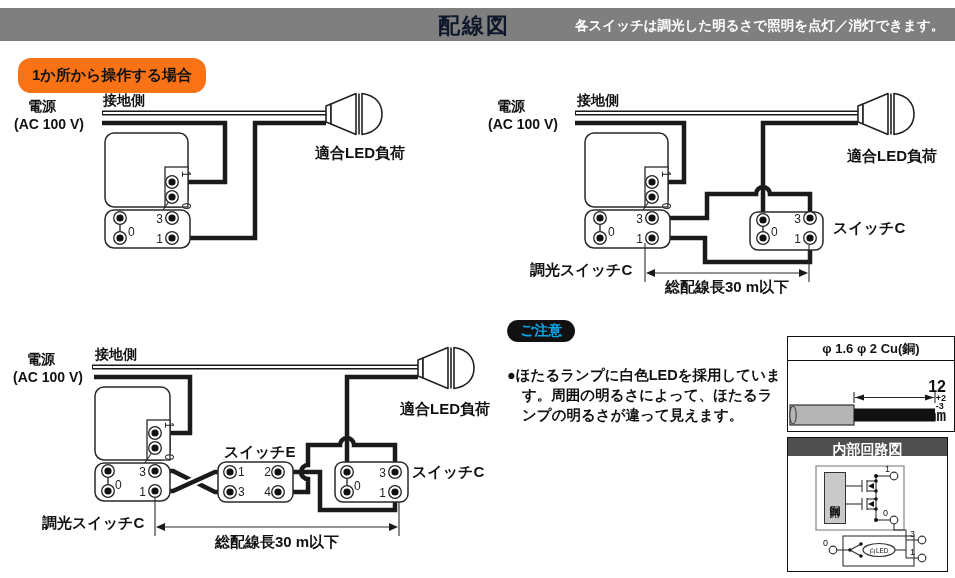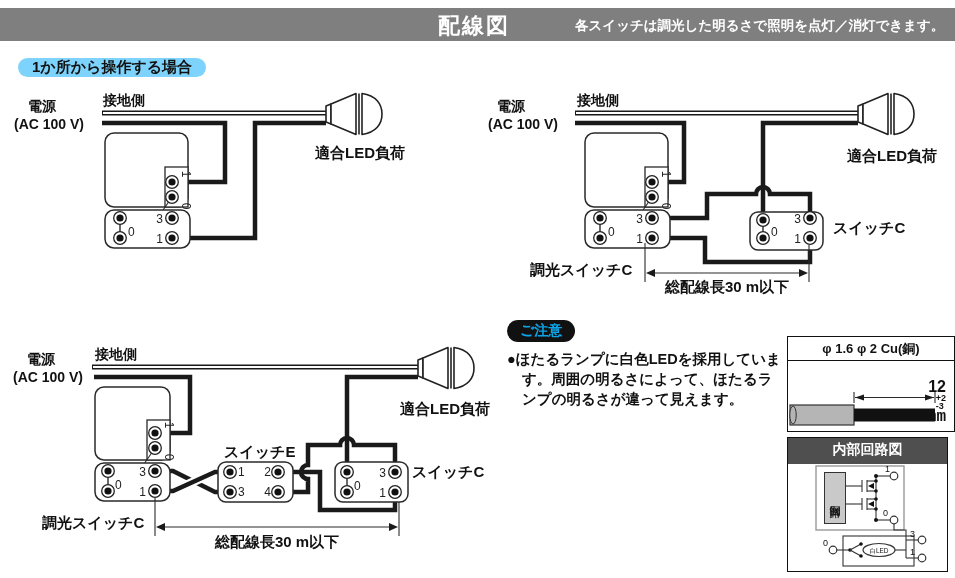--- a/index.html
+++ b/index.html
@@ -1,61 +1,61 @@
 <!DOCTYPE html>
 <html><head>
 <meta charset="utf-8">
 <style>
   html,body{margin:0;padding:0;background:#fff;}
   .stage{position:relative;width:955px;height:578px;background:#fff;overflow:hidden;
          font-family:"Liberation Sans","DejaVu Sans",sans-serif;color:#111;}
   
   .header-bar{position:absolute;left:0;top:8px;width:955px;height:33px;background:#7f7f7f;}
-  .header-title{position:absolute;left:438px;top:3px;color:#ffffff;font-weight:bold;font-size:22px;letter-spacing:2px;}
+  .header-title{position:absolute;left:438px;top:3px;color:#0f172a;font-weight:bold;font-size:22px;letter-spacing:2px;}
   .header-subtitle{position:absolute;left:575px;top:9px;color:#ffffff;font-weight:bold;font-size:13.5px;}
   
-  .pill{position:absolute;background:#7dd3fc;color:#111;font-weight:bold;font-size:15px;
-        padding:0 14px;border-radius:13px;white-space:nowrap;}
+  .pill{position:absolute;background:#f97316;color:#111;font-weight:bold;font-size:15px;
+        padding:8px 14px;border-radius:13px;white-space:nowrap;}
   
   .diagram{position:absolute;}
   .box{fill:#fff;stroke:#2a2a2a;stroke-width:1.5;}
   .inset{fill:#fff;stroke:#2a2a2a;stroke-width:1.3;}
   .wire{fill:none;stroke:#1a1a1a;stroke-width:4.5;}
   .wirecase{fill:none;stroke:#fff;stroke-width:9;}
   .thin{stroke:#2a2a2a;stroke-width:1.1;fill:none;}
   .thin2{stroke:#2a2a2a;stroke-width:1.4;fill:none;}
   .arrow{fill:#1a1a1a;stroke:none;}
   .jl{font-family:"Liberation Sans","DejaVu Sans",sans-serif;font-weight:bold;font-size:14px;fill:#111;}
   .jl2{font-family:"Liberation Sans","DejaVu Sans",sans-serif;font-weight:bold;font-size:15px;fill:#111;}
   .tn{font-family:"Liberation Sans","DejaVu Sans",sans-serif;font-size:12px;fill:#222;}
   .tm{text-anchor:middle;}
   .te{text-anchor:end;}
   
   .notes{position:absolute;left:507px;top:320px;width:280px;}
   .note-badge{display:inline-block;background:#111;color:#0ea5e9;font-weight:bold;font-size:14px;
               padding:2px 13px;border-radius:12px;}
-  .note-item{margin-top:7px;font-weight:bold;font-size:14.5px;line-height:20px;
+  .note-item{margin-top:23px;font-weight:bold;font-size:14.5px;line-height:20px;
              padding-left:15px;text-indent:-15px;color:#111;}
   
   .wire-spec{position:absolute;left:787px;top:336px;width:168px;height:96px;border:1.5px solid #111;
              box-sizing:border-box;background:#fff;}
   .ws-title{border-bottom:1.5px solid #111;font-weight:bold;font-size:13px;line-height:16px;
             text-align:center;padding:4px 0 3px;}
   .ws-dim{position:absolute;top:42px;right:8px;display:flex;align-items:flex-end;
           font-weight:bold;font-size:16px;line-height:15px;flex-direction:column;}
   .ws-tol{display:flex;flex-direction:column;font-size:9px;line-height:8px;margin-left:1px;font-weight:bold;}
   .ws-unit{margin-left:16px;font-family:Liberation Mono, monospace;}
   .ws-art{position:absolute;left:0;bottom:1px;}
   .ws-ins{fill:#b5b5b5;stroke:#333;stroke-width:1.2;}
   .ws-cap{fill:#b5b5b5;stroke:#333;stroke-width:1;}
   
   .internal{position:absolute;left:787px;top:437px;width:161px;height:135px;border:1.5px solid #111;
             box-sizing:border-box;background:#fff;}
   .ic-header{background:#4f4f4f;color:#fff;font-weight:bold;font-size:14px;text-align:center;
-             height:26px;line-height:22px;}
+             height:18px;line-height:22px;}
   .ic-svg{position:absolute;left:0;top:22px;}
   .ic-control{position:absolute;left:36px;top:34px;width:22px;height:52px;background:#c9c9c9;
               border:1px solid #333;writing-mode:vertical-rl;text-orientation:upright;
               font-size:11px;line-height:20px;text-align:center;letter-spacing:1px;box-sizing:border-box;}
   .icl{stroke:#333;stroke-width:1.1;fill:none;}
   .ict{fill:#fff;stroke:#333;stroke-width:1.2;}
   .icd{fill:#111;}
   .icn{font-family:"Liberation Sans","DejaVu Sans",sans-serif;font-size:9px;fill:#111;}
   .subbox{fill:none;stroke:#999;stroke-width:1.4;}
 </style>

